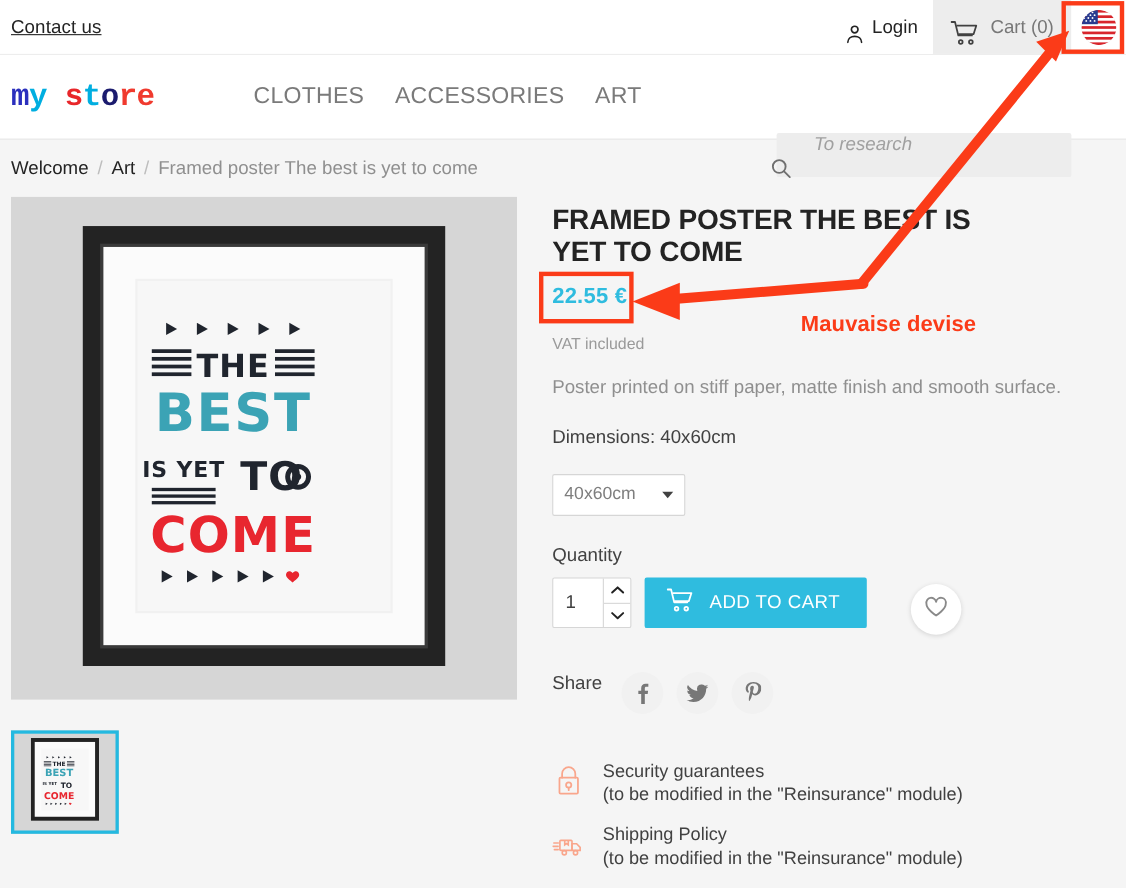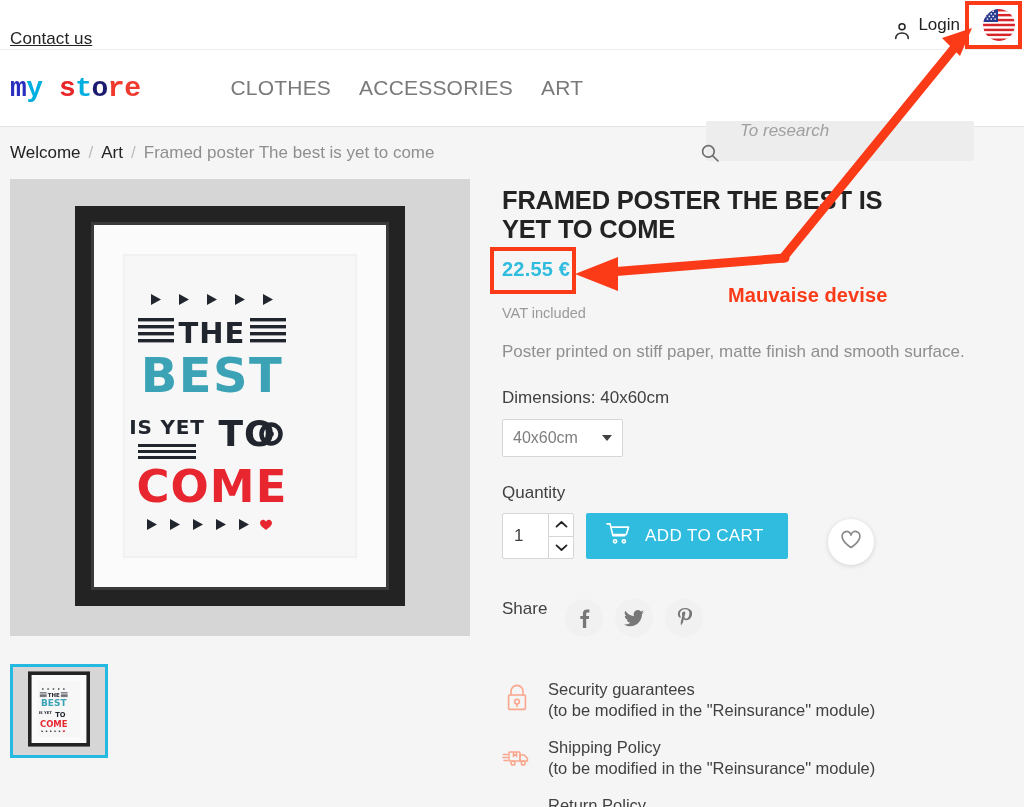--- a/index.html
+++ b/index.html
@@ -12,21 +12,21 @@
     color: #414141;
   }
 
   
   .topbar {
     position: relative;
     height: 50px;
     background: #ffffff;
     border-bottom: 1px solid #ededed;
     display: flex;
-    align-items: flex-end;
+    align-items: center;
   }
   .contact-us {
     margin-left: 10px;
     font-size: 17px;
     color: #232323;
     letter-spacing: .1px;
   }
   .topbar-right {
     margin-left: auto;
     display: flex;
@@ -212,21 +212,21 @@
     color: #8f8f8f;
     margin-top: 20px;
     line-height: 1.35;
   }
   .dim-label {
     font-size: 17px;
     color: #414141;
     margin-top: 24px;
   }
   .select-box {
-    margin-top: 11px;
+    margin-top: 23px;
     width: 121px; height: 38px;
     border: 1px solid #d6d6d6;
     background: #ffffff;
     display: flex;
     align-items: center;
     padding: 0 10px;
     font-size: 16px;
     color: #7e7e7e;
     border-radius: 2px;
   }
@@ -356,20 +356,31 @@
     <div class="login-block">
       <span>
         <svg class="icon-person" viewBox="0 0 24 24" fill="none" stroke="#232323" stroke-width="1.8">
           <circle cx="12" cy="7" r="3.6"></circle>
           <path d="M4.5 21c0-4.2 3.4-6.6 7.5-6.6s7.5 2.4 7.5 6.6" stroke-linecap="round"></path>
         </svg>
       </span>
       <span class="label">Login</span>
     </div>
 
+    <div class="cart-block">
+      <span>
+        <svg class="icon-cart" viewBox="0 0 26 24" fill="none" stroke="#414141" stroke-width="1.6">
+          <path d="M1 2h3.2l3 12.2h12.4" stroke-linecap="round" stroke-linejoin="round"></path>
+          <path d="M6.2 5.4h17.3l-2.4 7.6H7.9" stroke-linecap="round" stroke-linejoin="round"></path>
+          <circle cx="9.4" cy="20.2" r="1.7"></circle>
+          <circle cx="18.6" cy="20.2" r="1.7"></circle>
+        </svg>
+      </span>
+      <span class="label">Cart (0)</span>
+    </div>
 
     <div class="flag-block">
       <span class="flag-circle">
         <svg viewBox="0 0 32 32" width="32" height="32">
           <defs>
               <clipPath id="cc">
                 <circle cx="16" cy="16" r="16"></circle>
               </clipPath>
             </defs>
           <g clip-path="url(#cc)">

